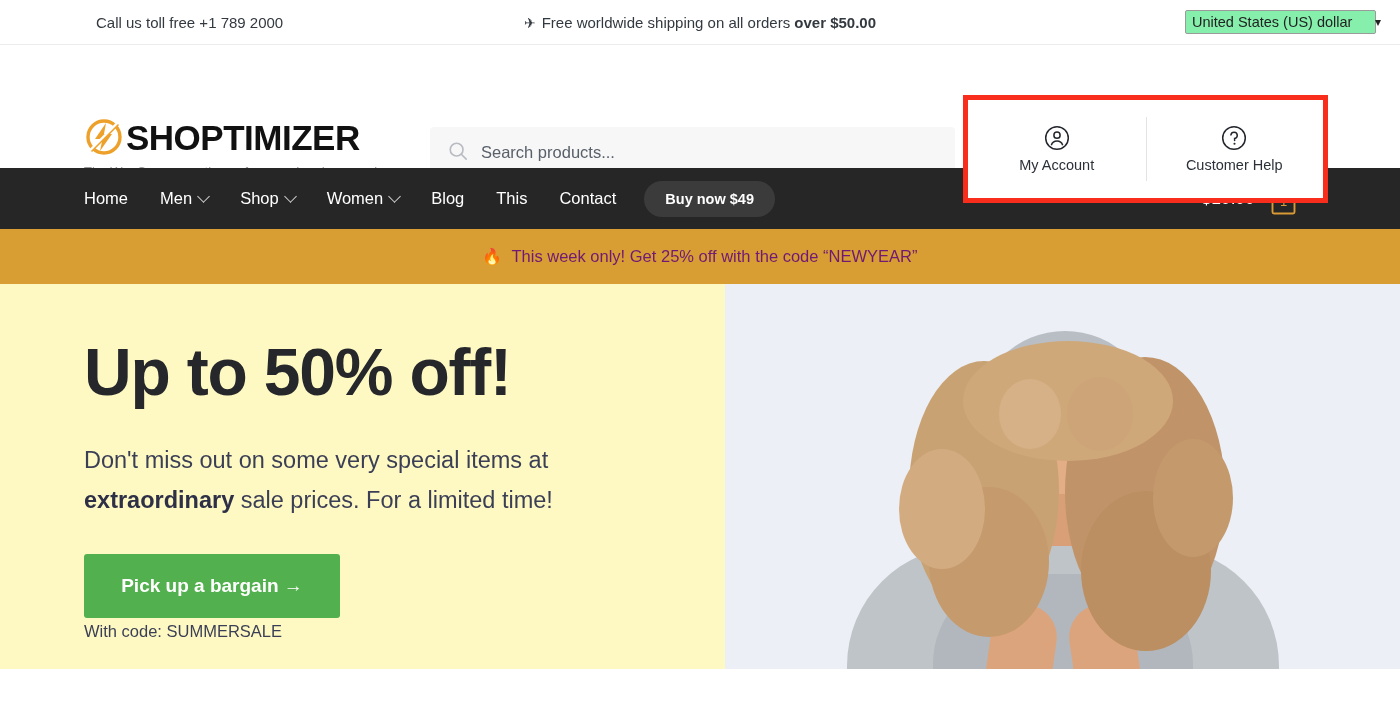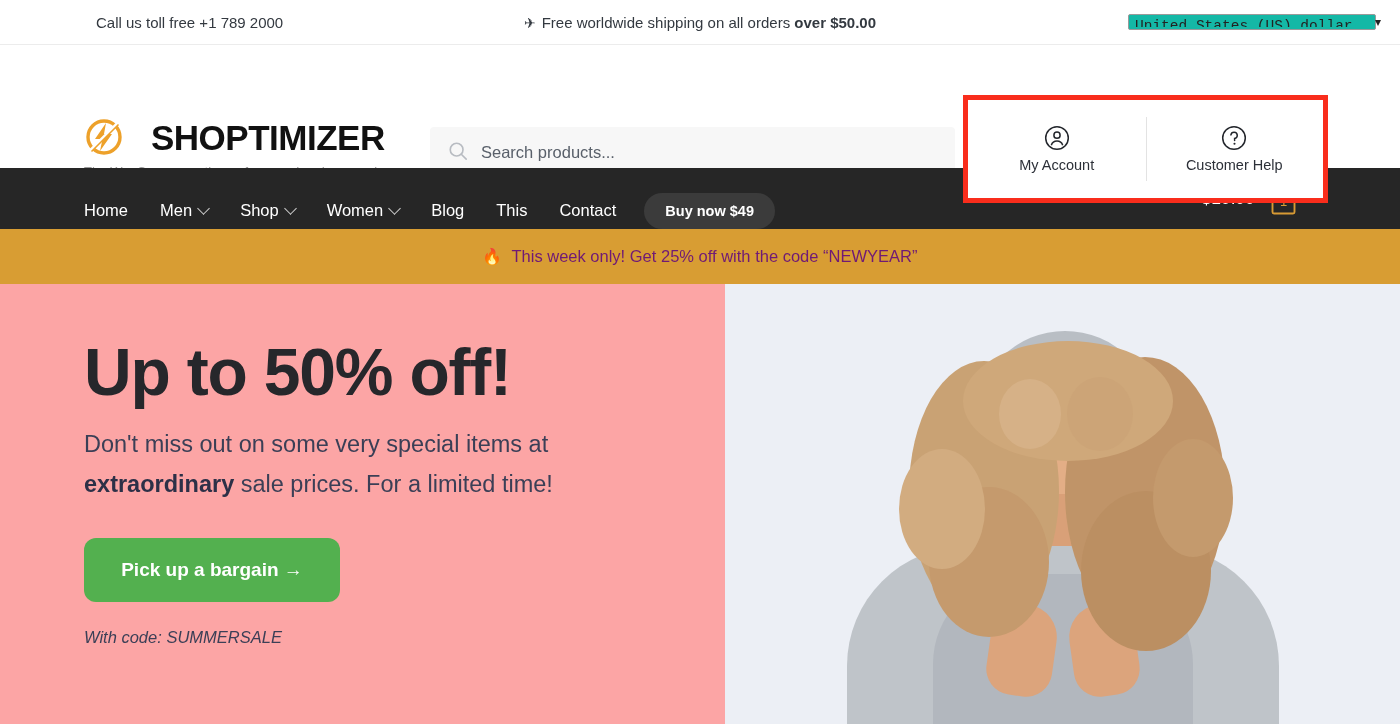--- a/index.html
+++ b/index.html
@@ -24,47 +24,47 @@
   }
   .topbar-ship {
     position: absolute; left: 50%; top: 50%; transform: translate(-50%,-50%);
     font-size: 15px; color: #333940; white-space: nowrap;
     display: flex; align-items: center; gap: 6px;
   }
   .plane-icon { font-size: 14px; color: #333940; display: inline-block; }
   .topbar-ship b { font-weight: 700; }
   .currency-select {
     position: absolute; right: 12px; top: 50%; transform: translateY(-50%);
-    font-family: Liberation Mono, monospace;
+    font-family: Liberation Sans, sans-serif;
     font-size: 14.5px; color: #222;
-    background: #14b8a6;
+    background: #86efac;
     border: 1px solid #9a9a9a; border-radius: 2px;
     padding: 2px 22px 2px 6px;
-    height: 16px; line-height: 18px;
+    height: 24px; line-height: 18px;
     appearance: none; -webkit-appearance: none;
     white-space: nowrap;
   }
   .currency-wrap { position: absolute; right: 12px; top: 50%; transform: translateY(-50%); }
   .currency-wrap::after {
     content: "\25BE";
     position: absolute; right: 7px; top: 50%; transform: translateY(-50%);
     font-size: 12px; color: #222; pointer-events: none;
   }
 
   
   .header {
     position: relative;
     height: 123px;
     background: #ffffff;
     display: flex; align-items: center;
   }
   .logo-block {
     position: absolute; left: 84px; top: 72px;
   }
-  .logo-row { display: flex; align-items: center; gap: 27px; text-align: center; }
+  .logo-row { display: flex; align-items: center; gap: 2px; text-align: center; }
   .logo-mark { width: 40px; height: 40px; flex: 0 0 40px; }
   .logo-word {
     font-size: 35px; font-weight: 700; letter-spacing: -0.5px;
     color: #111111; line-height: 1;
     font-family: "Liberation Sans", sans-serif;
   }
   .logo-tagline {
     margin-top: 7px;
     font-size: 13px; color: #9a9a9a; letter-spacing: 0.05px;
     white-space: nowrap;
@@ -113,21 +113,21 @@
   }
 
   
   .nav {
     position: relative;
     height: 61px;
     background: #262626;
     display: flex; align-items: center;
   }
   .nav-left {
-    position: absolute; left: 84px; top: 12px; height: 61px;
+    position: absolute; left: 84px; top: 0; height: 61px;
     display: flex; align-items: center; gap: 0;
   }
   .nav-item {
     display: flex; align-items: center; gap: 7px;
     color: #ffffff; font-size: 16.5px;
     padding: 0 16px; height: 61px; cursor: pointer;
     white-space: nowrap;
   }
   .nav-item:first-child { padding-left: 0; }
   .caret {
@@ -161,58 +161,58 @@
     height: 55px; background: #d89d33;
     display: flex; align-items: center; justify-content: center;
     gap: 9px;
   }
   .promo-text { color: #701a75; font-size: 16.5px; white-space: nowrap; }
   .fire-icon { font-size: 16px; line-height: 1; }
 
   
   .hero {
     position: relative;
-    height: 440px;
-    background: #fca5a5;
+    height: 385px;
+    background: #fef9c3;
     overflow: hidden;
   }
   .hero-img-panel {
     position: absolute; right: 0; top: 0;
     width: 675px; height: 440px;
     background: #eceff5;
     overflow: hidden;
   }
   .hero-copy {
     position: absolute; left: 84px; top: 54px;
     width: 560px;
   }
   .hero-title {
     font-size: 66px; font-weight: 700; color: #26272b;
     line-height: 1.04; letter-spacing: -1.2px;
     white-space: nowrap;
   }
   .hero-sub {
-    margin-top: 17px;
+    margin-top: 33px;
     font-size: 23.5px; color: #3b3f56; line-height: 1.72;
     max-width: 490px;
   }
   .hero-sub b { font-weight: 700; color: #2d3047; }
   .hero-cta {
     display: inline-flex; align-items: center; justify-content: center;
     margin-top: 34px;
     background: #53b04f; color: #ffffff;
     font-size: 19px; font-weight: 700;
-    border: none; border-radius: 12px;
+    border: none; border-radius: 3px;
     width: 256px; height: 64px;
     cursor: pointer;
     font-family: "Liberation Sans", sans-serif;
   }
   .hero-code {
-    margin-top: 26px;
-    font-size: 16.5px; color: #3b3f56; font-style: italic;
+    margin-top: 4px;
+    font-size: 16.5px; color: #3b3f56;
   }
 
   
   .photo {
     position: absolute; left: 50%; bottom: 0;
     transform: translateX(-50%);
     width: 520px; height: 405px;
   }
   .ph-hood {
     position: absolute; left: 172px; top: 12px;

